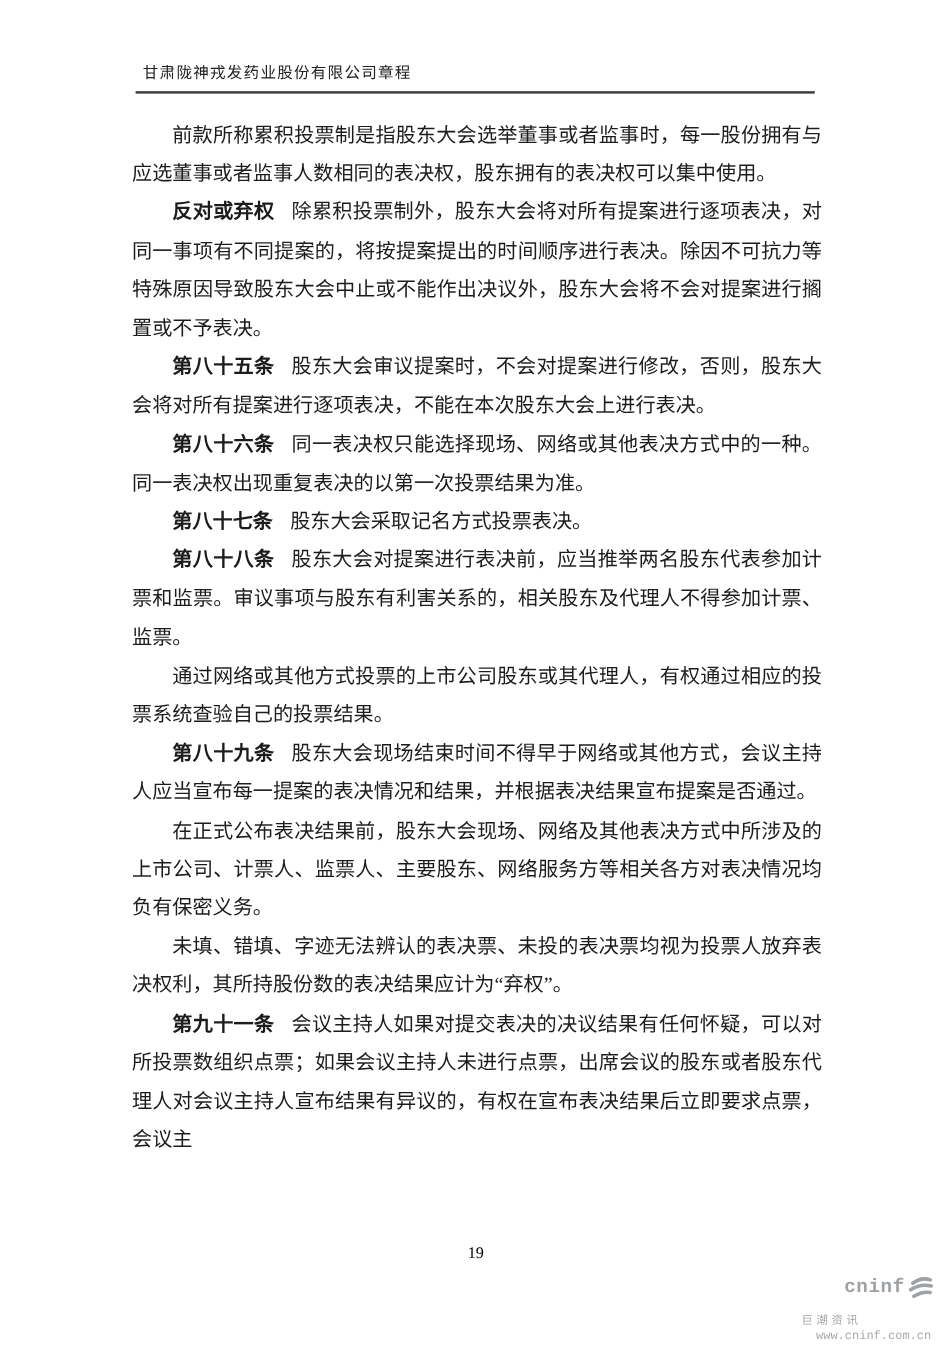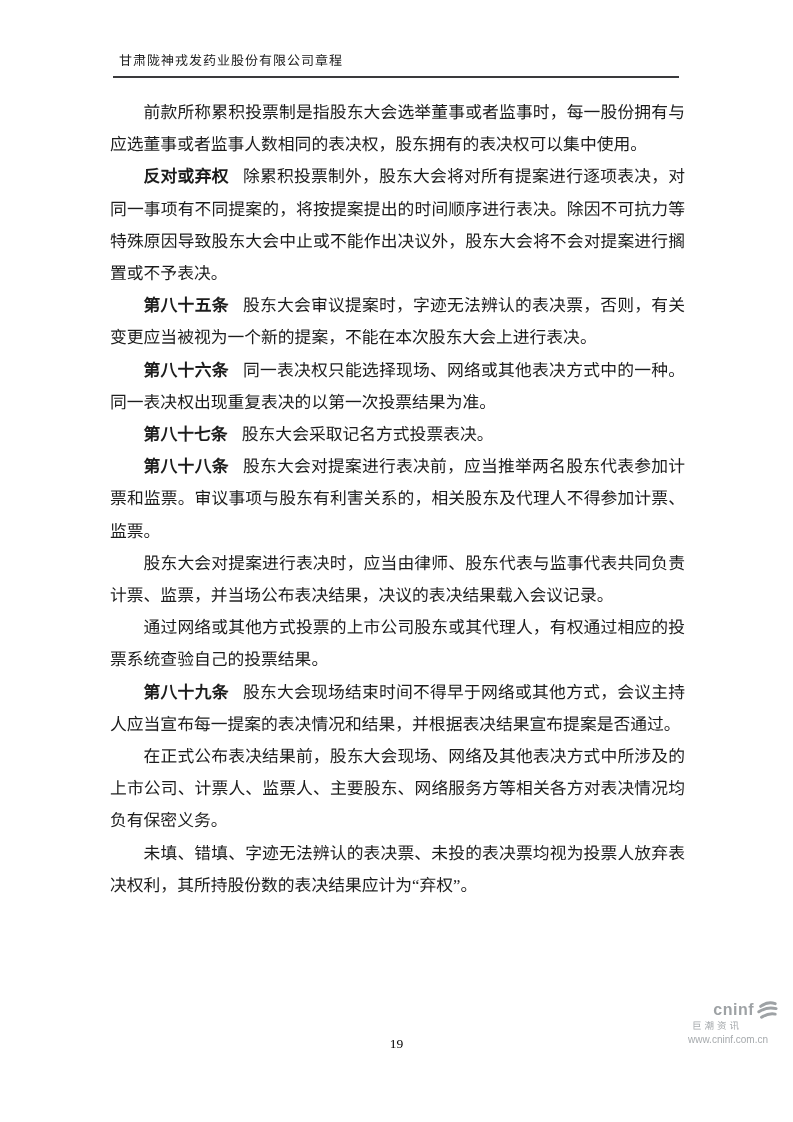--- a/index.html
+++ b/index.html
@@ -51,24 +51,24 @@
     position: absolute;
     left: 0; top: 1036px;
     width: 100%;
     text-align: center;
     font-size: 13.5px;
     color: #000000;
     font-family: Liberation Serif, serif;
   }
   .cninfo {
     position: absolute;
-    right: 5px; top: 1000px;
+    right: 5px; top: 1063px;
     width: 120px;
     color: #a2a6a9;
-    font-family: Liberation Sans, sans-serif;
+    font-family: Liberation Mono, monospace;
     text-align: center;
     line-height: 1.15;
     user-select: none;
   }
   .cninfo-top {
     display: flex;
     align-items: center;
     justify-content: flex-end;
     gap: 2px;
     padding-right: 10px;
@@ -76,23 +76,23 @@
   .cninfo-brand {
     font-size: 16px;
     font-weight: bold;
     letter-spacing: 0.5px;
     color: #9ea2a5;
   }
   .cninfo-swirl { width: 22px; height: 20px; display: block; }
   .cninfo-cn {
     font-size: 9.5px;
     letter-spacing: 3px;
-    margin-top: 1px;
+    margin-top: 13px;
     padding-right: 22px;
-    text-align: center;
+    text-align: left;
     color: #a6aaad;
   }
   .cninfo-url {
     font-size: 10px;
     margin-top: 2px;
     color: #a6aaad;
     white-space: nowrap;
   }
 </style>
 </head>
@@ -100,29 +100,29 @@
 
 <div class="page">
 
   <div class="page-header">
     <div class="header-title">甘肃陇神戎发药业股份有限公司章程</div>
   </div>
 
   <div class="doc-body">
     <p class="para"><span>前款所称累积投票制是指股东大会选举董事或者监事时，每一股份拥有与应选董事或者监事人数相同的表决权，股东拥有的表决权可以集中使用。</span></p>
     <p class="para"><span class="art-num">反对或弃权</span><span>除累积投票制外，股东大会将对所有提案进行逐项表决，对同一事项有不同提案的，将按提案提出的时间顺序进行表决。除因不可抗力等特殊原因导致股东大会中止或不能作出决议外，股东大会将不会对提案进行搁置或不予表决。</span></p>
-    <p class="para"><span class="art-num">第八十五条</span><span>股东大会审议提案时，字迹无法辨认的表决票，否则，有关变更应当被视为一个新的提案，不能在本次股东大会上进行表决。</span></p>
+    <p class="para"><span class="art-num">第八十五条</span><span>股东大会审议提案时，不会对提案进行修改，否则，股东大会将对所有提案进行逐项表决，不能在本次股东大会上进行表决。</span></p>
     <p class="para"><span class="art-num">第八十六条</span><span>同一表决权只能选择现场、网络或其他表决方式中的一种。同一表决权出现重复表决的以第一次投票结果为准。</span></p>
     <p class="para"><span class="art-num">第八十七条</span><span>股东大会采取记名方式投票表决。</span></p>
     <p class="para"><span class="art-num">第八十八条</span><span>股东大会对提案进行表决前，应当推举两名股东代表参加计票和监票。审议事项与股东有利害关系的，相关股东及代理人不得参加计票、监票。</span></p>
-    <p class="para"><span>股东大会对提案进行表决时，应当由律师、股东代表与监事代表共同负责计票、监票，并当场公布表决结果，决议的表决结果载入会议记录。</span></p>
     <p class="para"><span>通过网络或其他方式投票的上市公司股东或其代理人，有权通过相应的投票系统查验自己的投票结果。</span></p>
     <p class="para"><span class="art-num">第八十九条</span><span>股东大会现场结束时间不得早于网络或其他方式，会议主持人应当宣布每一提案的表决情况和结果，并根据表决结果宣布提案是否通过。</span></p>
     <p class="para"><span>在正式公布表决结果前，股东大会现场、网络及其他表决方式中所涉及的上市公司、计票人、监票人、主要股东、网络服务方等相关各方对表决情况均负有保密义务。</span></p>
     <p class="para"><span>未填、错填、字迹无法辨认的表决票、未投的表决票均视为投票人放弃表决权利，其所持股份数的表决结果应计为“弃权”。</span></p>
+    <p class="para"><span class="art-num">第九十一条</span><span>会议主持人如果对提交表决的决议结果有任何怀疑，可以对所投票数组织点票；如果会议主持人未进行点票，出席会议的股东或者股东代理人对会议主持人宣布结果有异议的，有权在宣布表决结果后立即要求点票，会议主</span></p>
   </div>
 
   <div class="page-number">19</div>
 
   <div class="cninfo">
     <div class="cninfo-top">
       <span class="cninfo-brand">cninf</span>
       <svg class="cninfo-swirl" viewBox="0 0 24 22" aria-hidden="true">
         <g fill="none" stroke="#9ea2a5" stroke-width="3.2" stroke-linecap="round">
           <path d="M5 7 Q13 1 21 4"></path>

